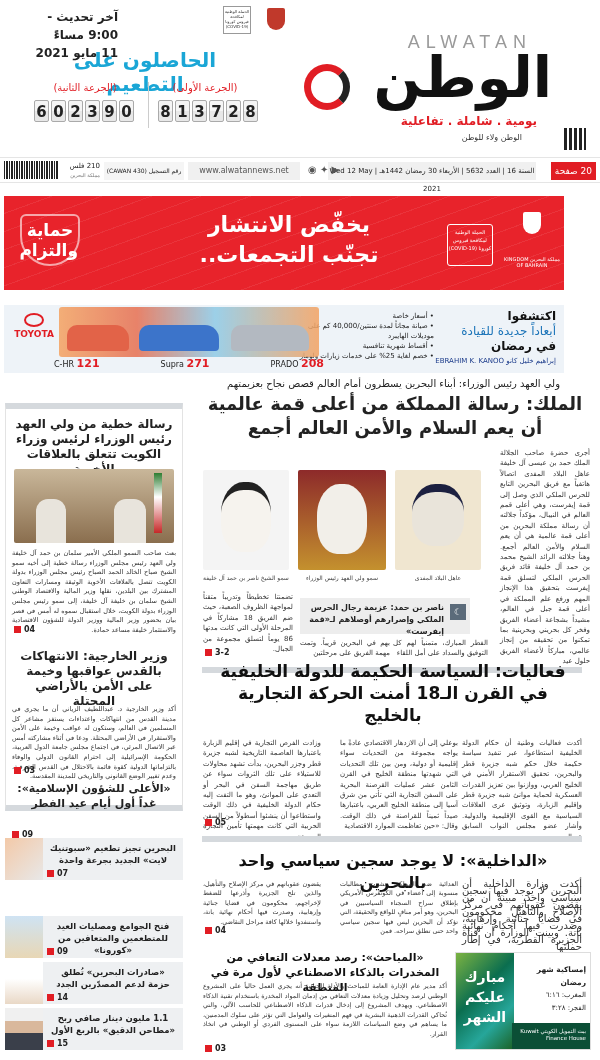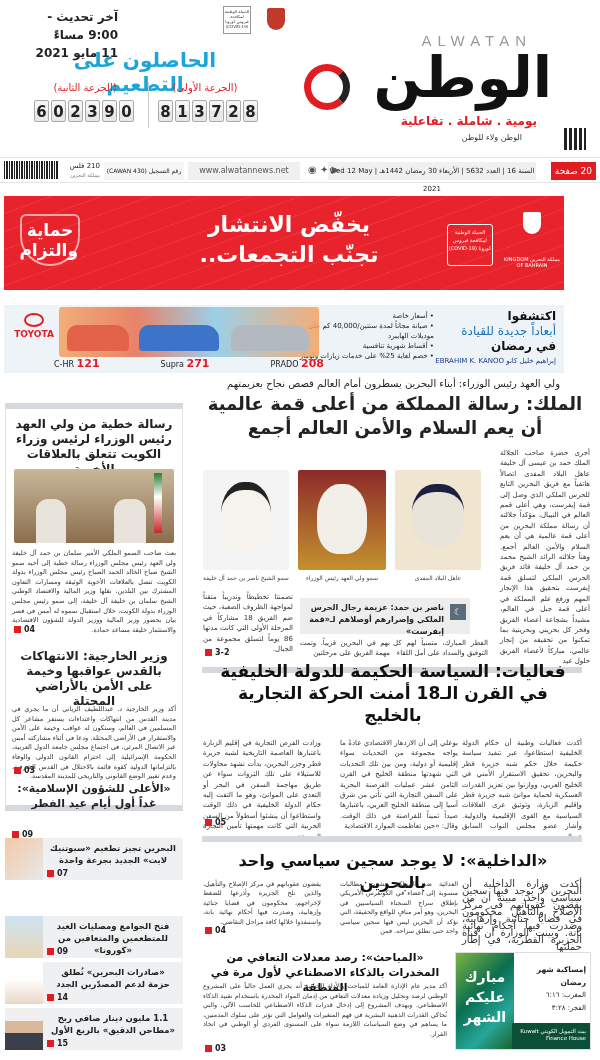--- a/index.html
+++ b/index.html
@@ -1,20 +1,20 @@
 <!DOCTYPE html>
 <html><head>
 <meta charset="utf-8">
 <style>
 *{box-sizing:border-box;margin:0;padding:0}
 body{width:600px;height:1060px;background:#fff;font-family:"DejaVu Sans",sans-serif;color:#222;overflow:hidden;position:relative;direction:rtl}
 
 #masthead{position:absolute;left:0;top:0;width:600px;height:150px}
 .logo-wrap{position:absolute;right:8px;top:20px;width:290px;height:110px}
-.logo-en{position:absolute;right:60px;top:12px;font-family:"Liberation Sans",sans-serif;font-size:15px;letter-spacing:6px;color:#9a9a9a;direction:ltr}
+.logo-en{position:absolute;right:60px;top:12px;font-family:"Liberation Sans",sans-serif;font-size:18px;letter-spacing:6px;color:#9a9a9a;direction:ltr}
 .logo-ar{position:absolute;right:40px;top:28px;font-family:"DejaVu Sans",sans-serif;font-weight:bold;font-size:56px;color:#111;line-height:60px}
 .logo-ring{position:absolute;left:2px;top:44px;width:46px;height:46px;border-radius:50%;border:7px solid #e11d24;border-right-color:#222}
 .tagline{position:absolute;right:55px;top:94px;color:#e11d24;font-size:12px;font-weight:bold}
 .subtag{position:absolute;right:70px;top:113px;font-size:8px;color:#333}
 .qr{position:absolute;right:6px;top:108px;width:22px;height:22px;background:repeating-linear-gradient(90deg,#222 0 3px,#fff 3px 5px),#222}
 .update{position:absolute;left:18px;top:8px;text-align:right;width:100px;font-weight:bold;font-size:12px;line-height:18px}
 .gov-logos{position:absolute;left:195px;top:6px;width:90px;height:30px}
 .gov-box{position:absolute;left:28px;top:0;width:28px;height:28px;border:1px solid #999;font-size:4px;text-align:center;line-height:5px;padding-top:2px;color:#333}
 .gov-emblem{position:absolute;right:0;top:2px;width:18px;height:22px;background:#c0392b;border-radius:2px 2px 9px 9px}
 .vacc-title{position:absolute;left:40px;top:48px;width:210px;text-align:center;color:#1aa6d6;font-weight:bold;font-size:20px}

